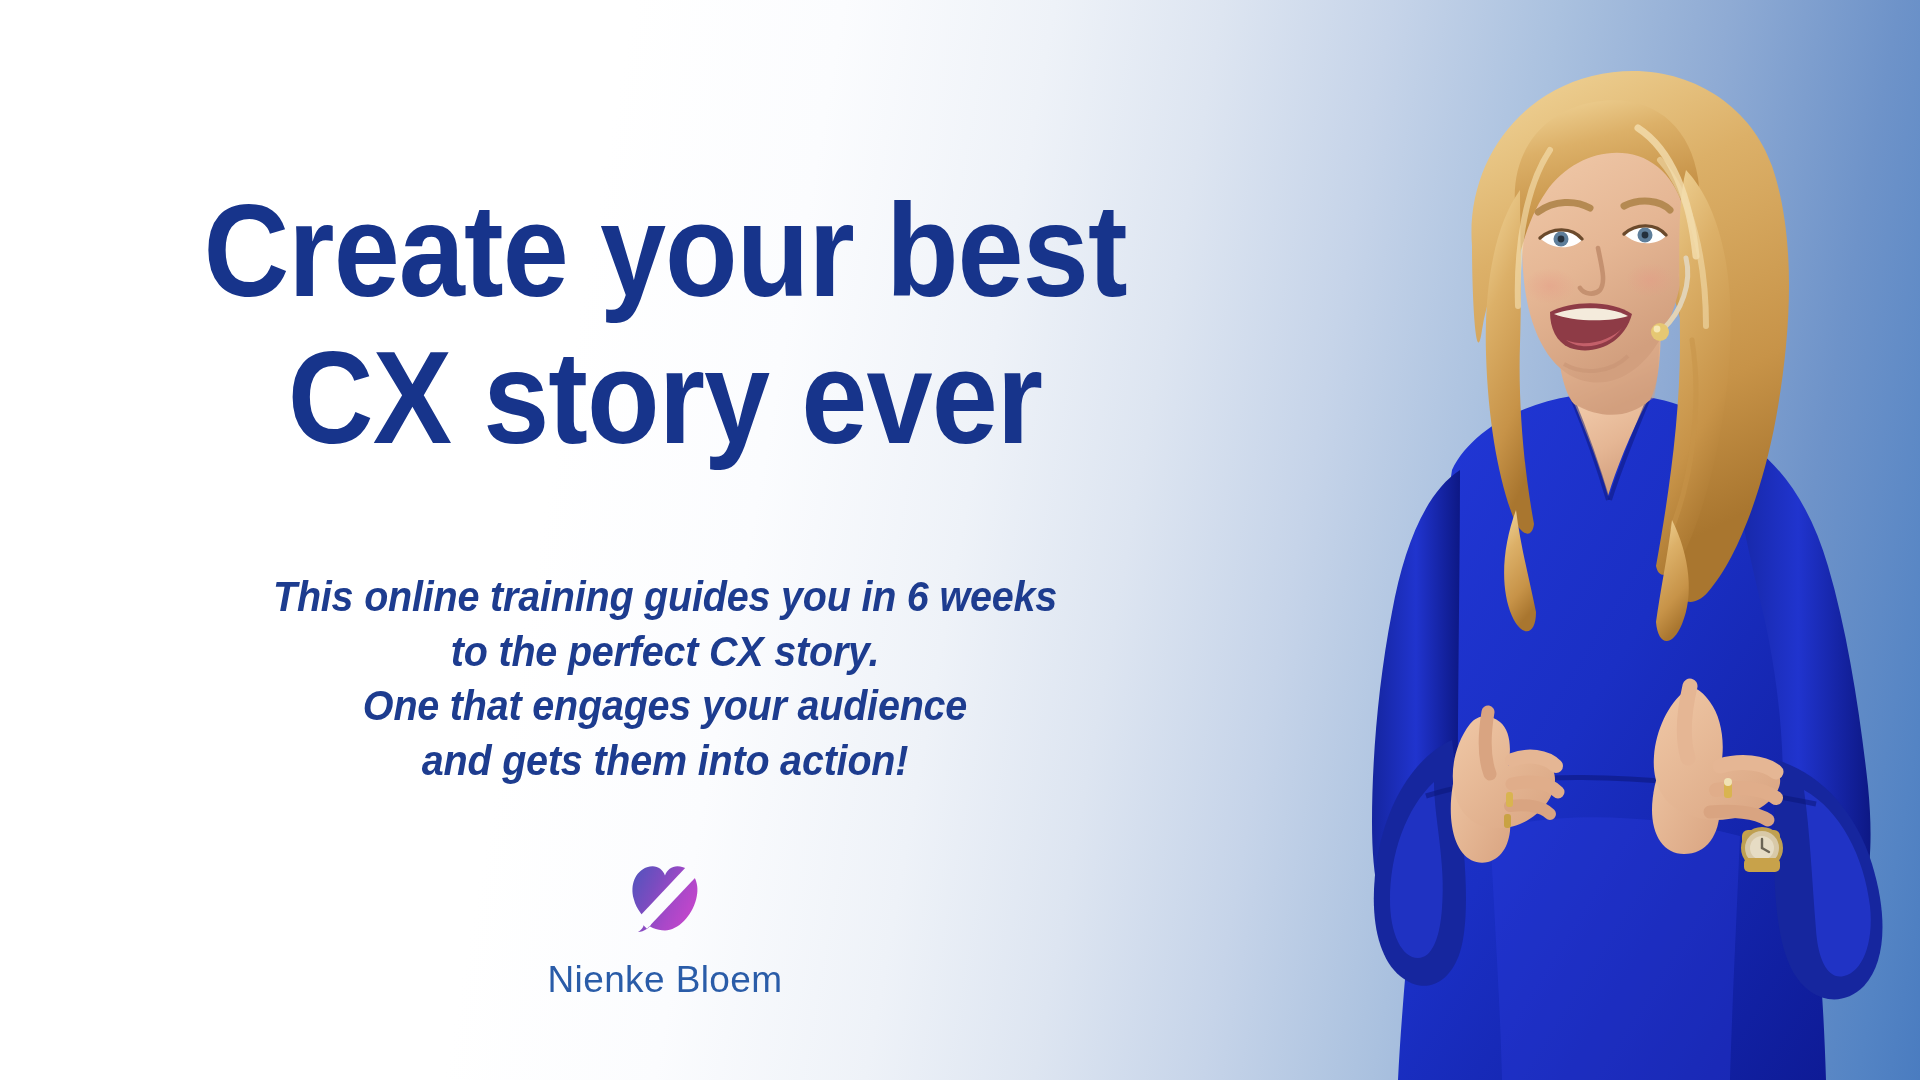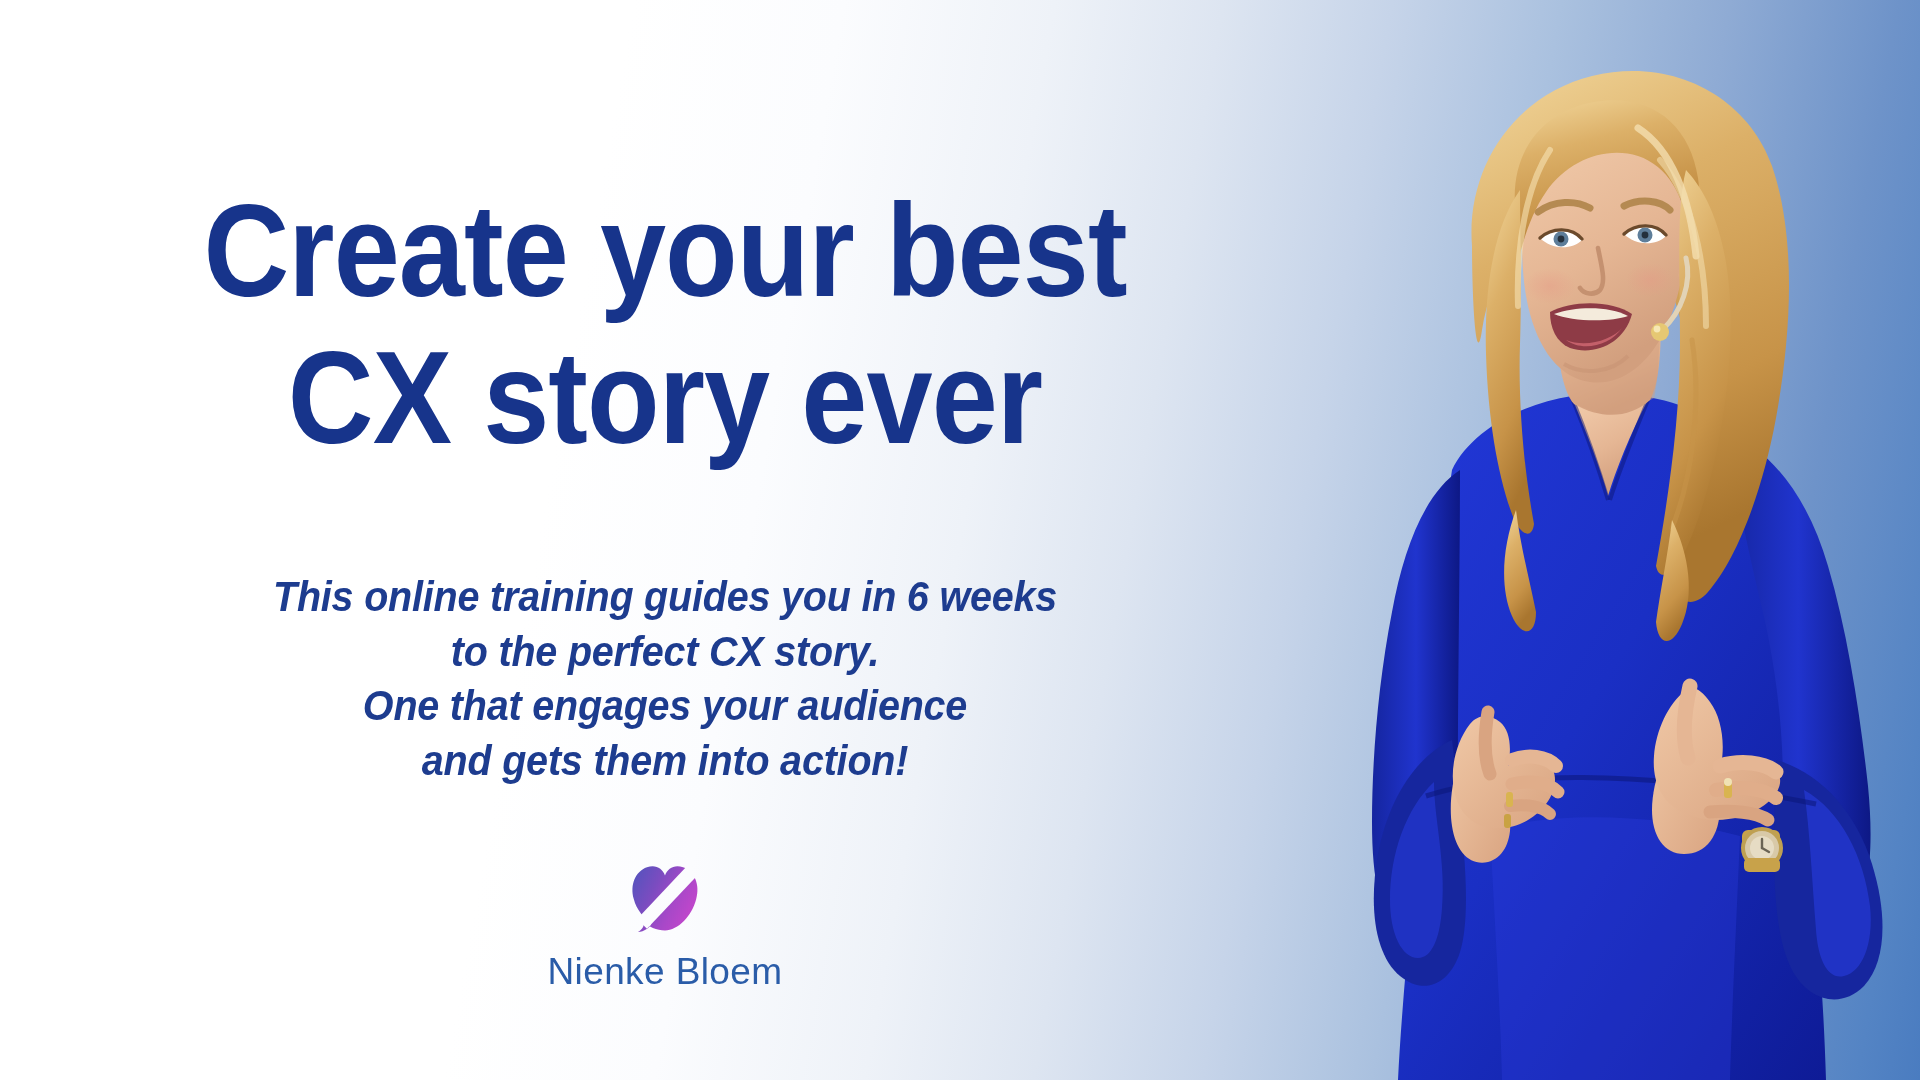--- a/index.html
+++ b/index.html
@@ -93,21 +93,21 @@
   }
 
   
   .brand {
     position:absolute;
     left:0; right:0;
     top:855px;
     display:flex;
     flex-direction:column;
     align-items:center;
-    gap:16px;
+    gap:24px;
   }
 
   .brand-logo { width:82px; height:82px; display:block; }
 
   .brand-name {
     color:#2A5CA8;
     font-family:"Liberation Sans", sans-serif;
     font-weight:400;
     font-size:37px;
     letter-spacing:.4px;

